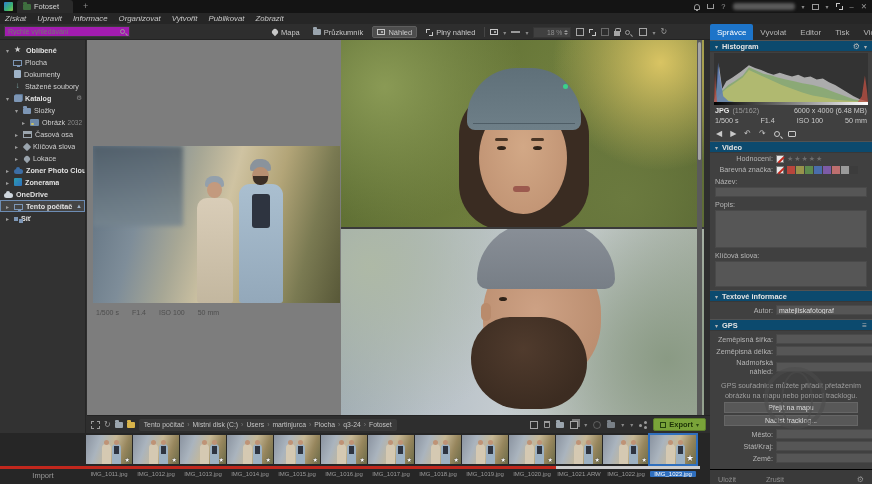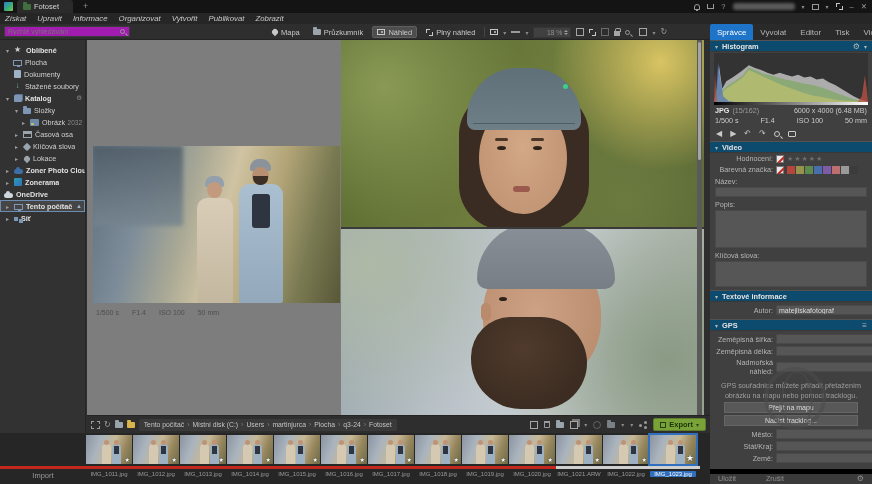--- a/index.html
+++ b/index.html
@@ -210,21 +210,21 @@
     resize:none; outline:none; color:#ddd; font-size:7px; font-family:inherit; }
   .flab { padding:2px 5px 0 5px; color:#b5b5b5; }
   .gps-hint { position:relative; margin:4px 8px 2px 8px; text-align:center; color:#9f9f9f; line-height:1.35; }
   .globe { position:absolute; left:46px; top:-14px; width:62px; height:62px; border:4px solid #4c4c4c;
     border-radius:50%; opacity:.55; }
   .globe::before { content:""; position:absolute; left:50%; top:0; width:28px; height:54px; margin-left:-14px;
     border:2px solid #4c4c4c; border-radius:50%; }
   .pbtn { display:block; margin:2px 14px; width:134px; height:11px; background:#585858; border:1px solid #666;
     color:#ddd; font-size:7px; font-family:inherit; text-align:center; line-height:9px; }
   .rfoot { position:absolute; left:0; bottom:0; width:162px; height:15px; background:#3a3a3a;
-    border-top:5px solid #000000; display:flex; align-items:flex-start; padding:0 8px; gap:30px; color:#8f8f8f; }
+    border-top:1px solid #000000; display:flex; align-items:flex-end; padding:0 8px; gap:30px; color:#8f8f8f; }
   .rfoot .gear { margin-left:auto; font-size:8px; }
 
   
   .bottombar { position:absolute; left:87px; top:415px; width:623px; height:18px; background:#2e2e2e;
     border-top:1px solid #242424; display:flex; align-items:center; gap:4px; padding:0 4px; }
   .bb-ic { width:9px; height:8px; position:relative; flex:none; }
   .bb-sel { border:1px dashed #9a9a9a; }
   .bb-sync { color:#9a9a9a; font-size:8px; line-height:8px; width:auto; }
   .crumbbar { display:flex; align-items:center; gap:3px; background:#3a3a3a; border-radius:2px;
     height:12px; padding:0 5px; }

